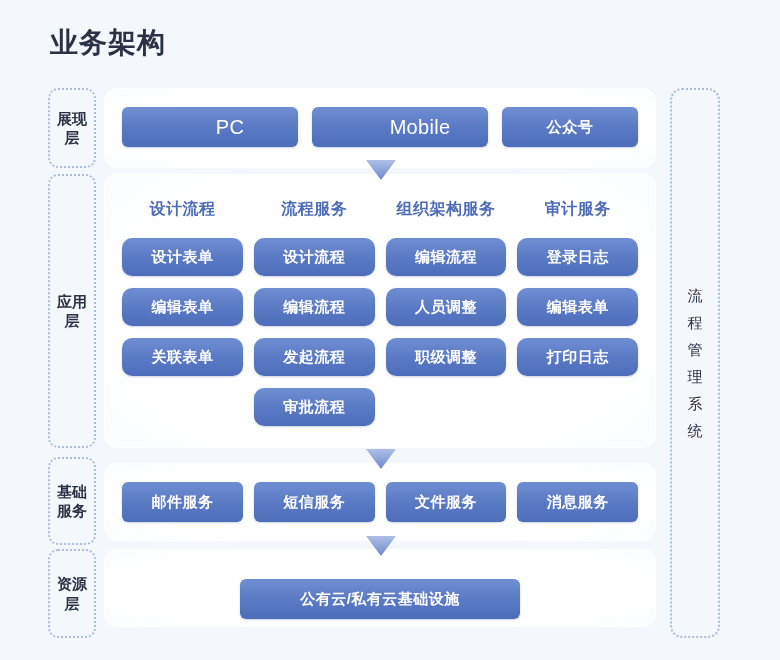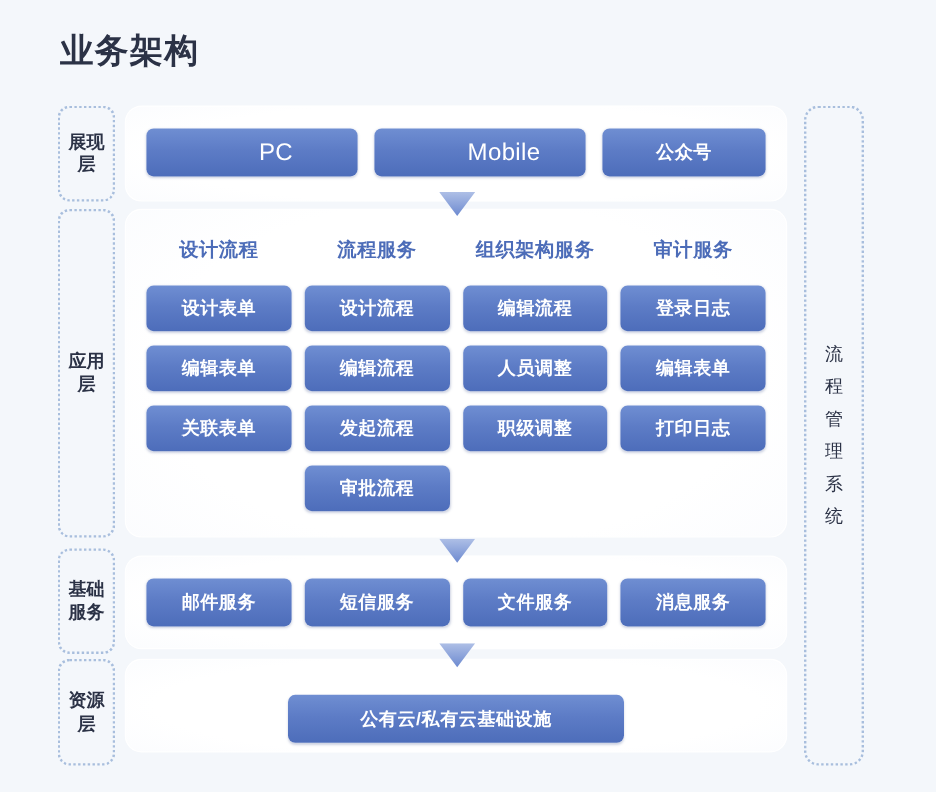--- a/index.html
+++ b/index.html
@@ -147,21 +147,21 @@
   .col-head {
     height: 26px;
     text-align: center;
     font-size: 16px;
     font-weight: bold;
     color: #4c6cb8;
     line-height: 26px;
     letter-spacing: 0.5px;
     margin-bottom: 4px;
   }
-  .app-col .btn { height: 38px; }
+  .app-col .btn { height: 38px; border-radius: 10px; }
 
   
   .basic-row {
     position: absolute;
     left: 122px;
     top: 482px;
     width: 516px;
     height: 40px;
     display: flex;
     gap: 11px;

